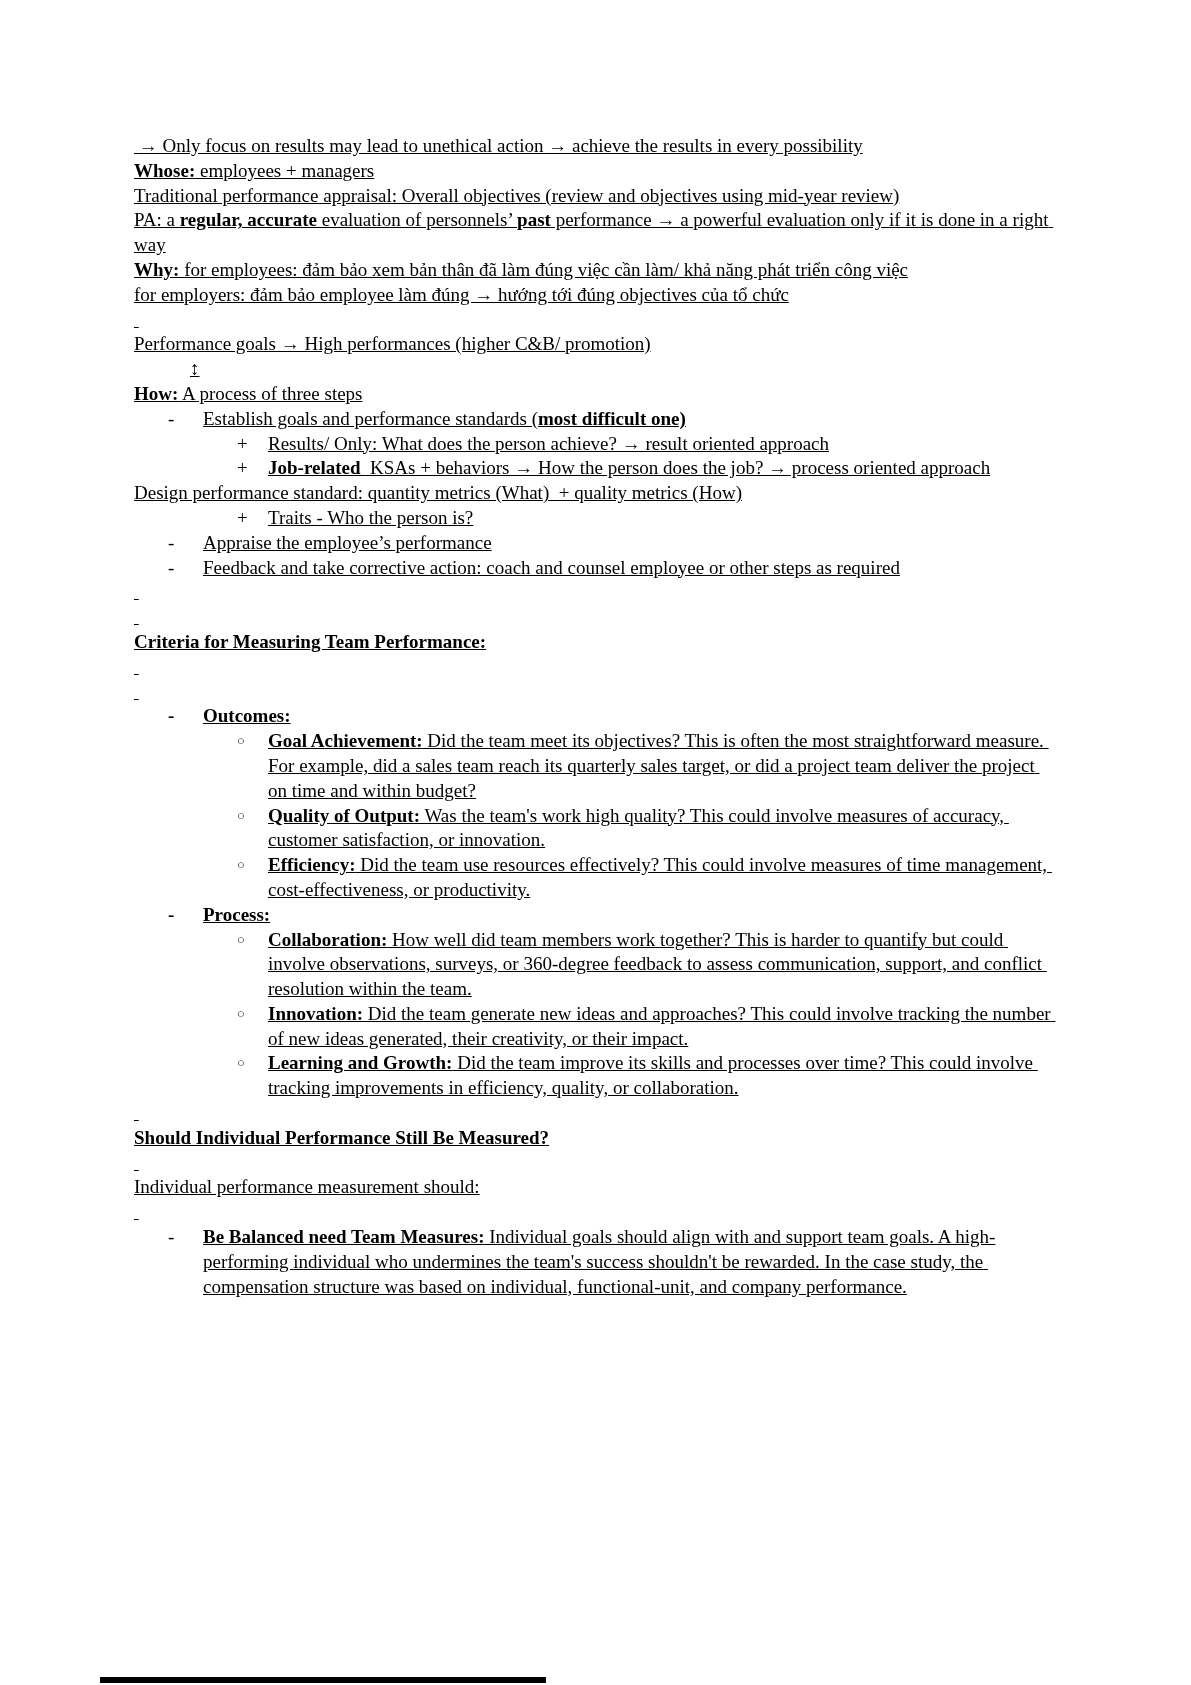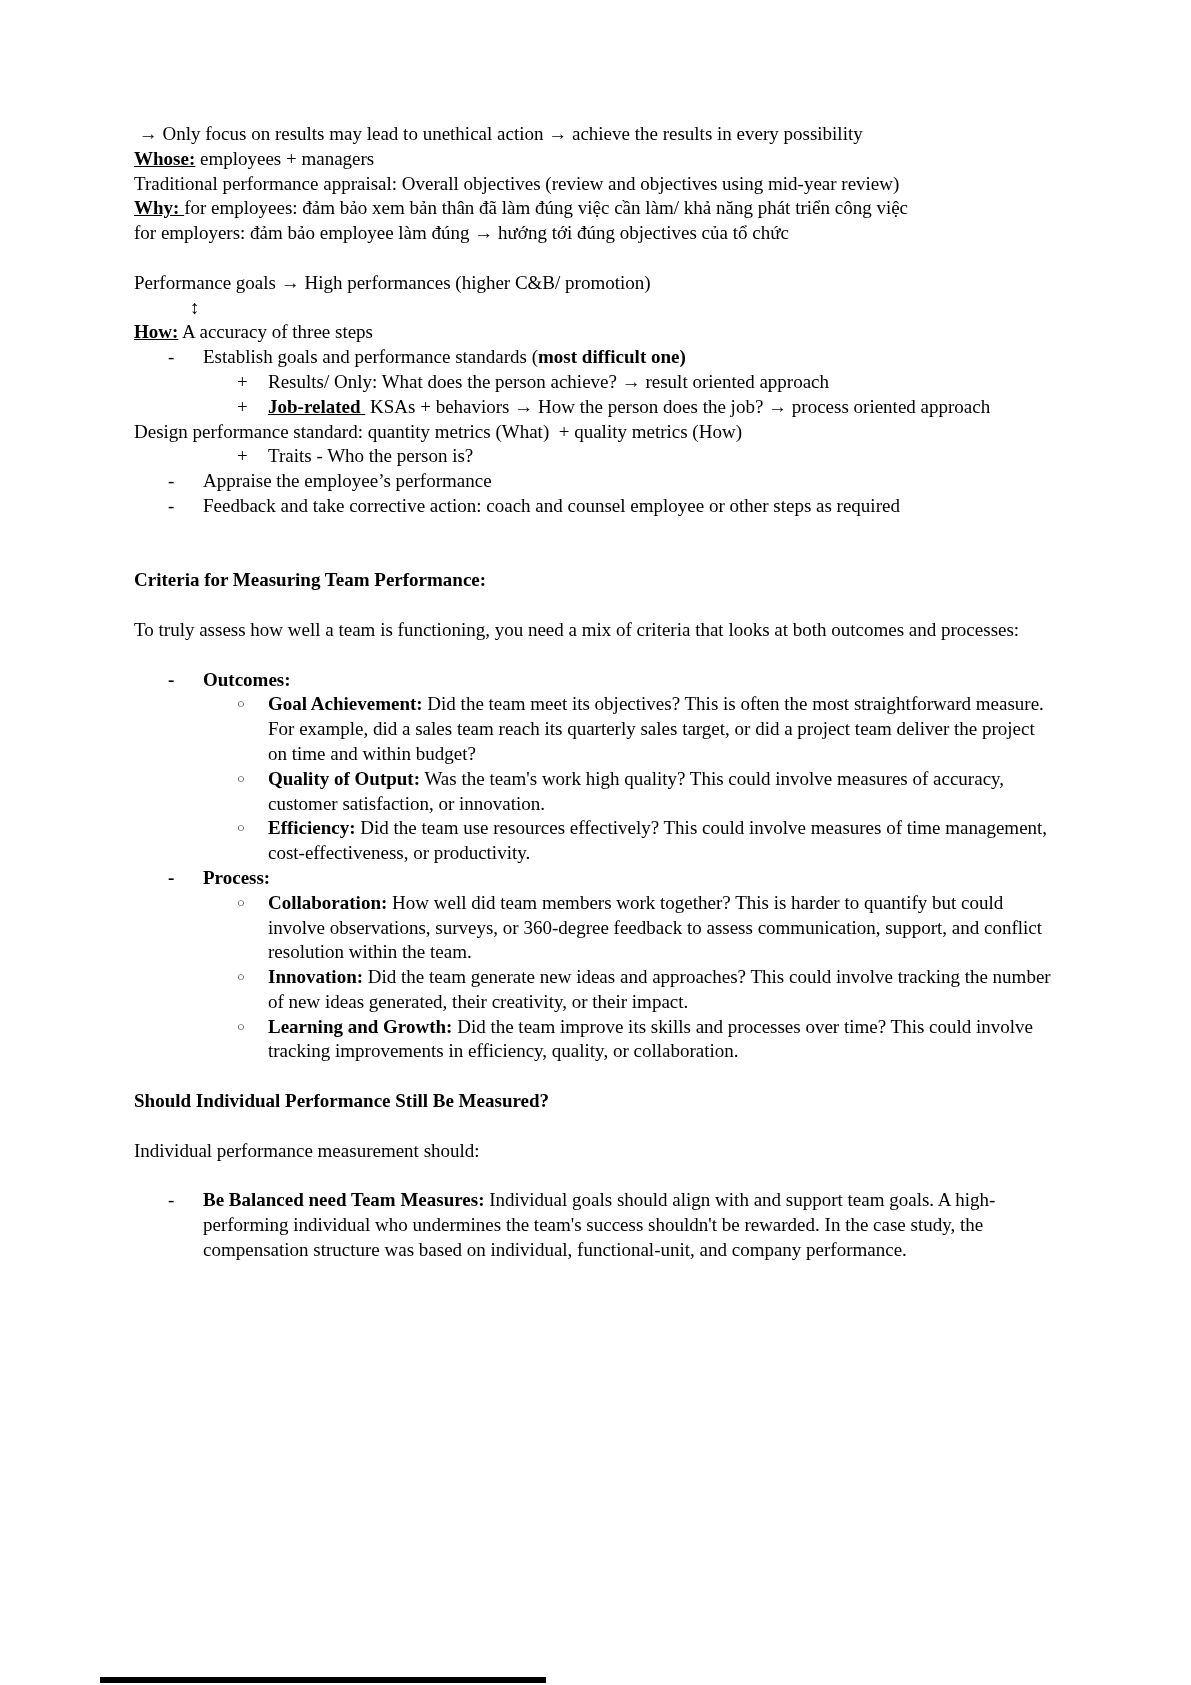--- a/index.html
+++ b/index.html
@@ -8,25 +8,26 @@
     position: relative;
     width: 1191px;
     height: 1685px;
     background: #ffffff;
     color: #000000;
     font-family: "Liberation Serif", "DejaVu Serif", serif;
     overflow: hidden;
   }
   .doc {
     position: absolute;
-    top: 122px;
+    top: 134px;
     left: 134px;
     width: 923px;
     font-size: 19px;
     line-height: 24.8px;
+    text-decoration: underline;
   }
   .para { position: relative; white-space: pre-wrap; }
   .ind1 { padding-left: 69px; }
   .ind2 { padding-left: 134px; }
   .arrow-line { padding-left: 56px; }
   .bullet { position: absolute; }
   .ind1 > .bullet { left: 34px; }
   .ind2 > .bullet { left: 103px; }
   .bullet.circ { font-size: 13px; }
   .b { font-weight: bold; }
@@ -41,38 +42,38 @@
   }
 </style>
 </head>
 <body>
 
 <div class="page">
   <div class="doc">
       <div class="para"><span> → Only focus on results may lead to unethical action → achieve the results in every possibility</span></div>
       <div class="para"><span class="b u">Whose:</span><span> employees + managers</span></div>
       <div class="para"><span>Traditional performance appraisal: Overall objectives (review and objectives using mid-year review)</span></div>
+      <div class="para"><span>PA: a </span><span class="b">regular, accurate</span><span> evaluation of personnels’ </span><span class="b">past</span><span> performance → a powerful evaluation only if it is done in a right way</span></div>
       <div class="para"><span class="b u">Why: </span><span>for employees: đảm bảo xem bản thân đã làm đúng việc cần làm/ khả năng phát triển công việc</span></div>
       <div class="para"><span>for employers: đảm bảo employee làm đúng → hướng tới đúng objectives của tổ chức</span></div>
       <div class="para">&nbsp;</div>
       <div class="para"><span>Performance goals → High performances (higher C&amp;B/ promotion)</span></div>
       <div class="para arrow-line"><span>↕</span></div>
-      <div class="para"><span class="b u">How:</span><span> A accuracy of three steps</span></div>
+      <div class="para"><span class="b u">How:</span><span> A process of three steps</span></div>
       <div class="para ind1"><span class="bullet">-</span><span>Establish goals and performance standards (</span><span class="b">most difficult one)</span></div>
       <div class="para ind2"><span class="bullet">+</span><span>Results/ Only: What does the person achieve? → result oriented approach</span></div>
       <div class="para ind2"><span class="bullet">+</span><span class="b u">Job-related </span><span> KSAs + behaviors → How the person does the job? → process oriented approach</span></div>
       <div class="para"><span>Design performance standard: quantity metrics (What)  + quality metrics (How)</span></div>
       <div class="para ind2"><span class="bullet">+</span><span>Traits - Who the person is?</span></div>
       <div class="para ind1"><span class="bullet">-</span><span>Appraise the employee’s performance</span></div>
       <div class="para ind1"><span class="bullet">-</span><span>Feedback and take corrective action: coach and counsel employee or other steps as required</span></div>
       <div class="para">&nbsp;</div>
       <div class="para">&nbsp;</div>
       <div class="para"><span class="b">Criteria for Measuring Team Performance:</span></div>
       <div class="para">&nbsp;</div>
-      <div class="para"><span>To truly assess how well a team is functioning, you need a mix of criteria that looks at both outcomes and processes:</span></div>
       <div class="para">&nbsp;</div>
       <div class="para ind1"><span class="bullet b">-</span><span class="b">Outcomes:</span></div>
       <div class="para ind2"><span class="bullet circ">○</span><span class="b">Goal Achievement:</span><span> Did the team meet its objectives? This is often the most straightforward measure. For example, did a sales team reach its quarterly sales target, or did a project team deliver the project on time and within budget?</span></div>
       <div class="para ind2"><span class="bullet circ">○</span><span class="b">Quality of Output:</span><span> Was the team's work high quality? This could involve measures of accuracy, customer satisfaction, or innovation.</span></div>
       <div class="para ind2"><span class="bullet circ">○</span><span class="b">Efficiency:</span><span> Did the team use resources effectively? This could involve measures of time management, cost-effectiveness, or productivity.</span></div>
       <div class="para ind1"><span class="bullet b">-</span><span class="b">Process:</span></div>
       <div class="para ind2"><span class="bullet circ">○</span><span class="b">Collaboration:</span><span> How well did team members work together? This is harder to quantify but could involve observations, surveys, or 360-degree feedback to assess communication, support, and conflict resolution within the team.</span></div>
       <div class="para ind2"><span class="bullet circ">○</span><span class="b">Innovation:</span><span> Did the team generate new ideas and approaches? This could involve tracking the number of new ideas generated, their creativity, or their impact.</span></div>
       <div class="para ind2"><span class="bullet circ">○</span><span class="b">Learning and Growth:</span><span> Did the team improve its skills and processes over time? This could involve tracking improvements in efficiency, quality, or collaboration.</span></div>
       <div class="para">&nbsp;</div>

